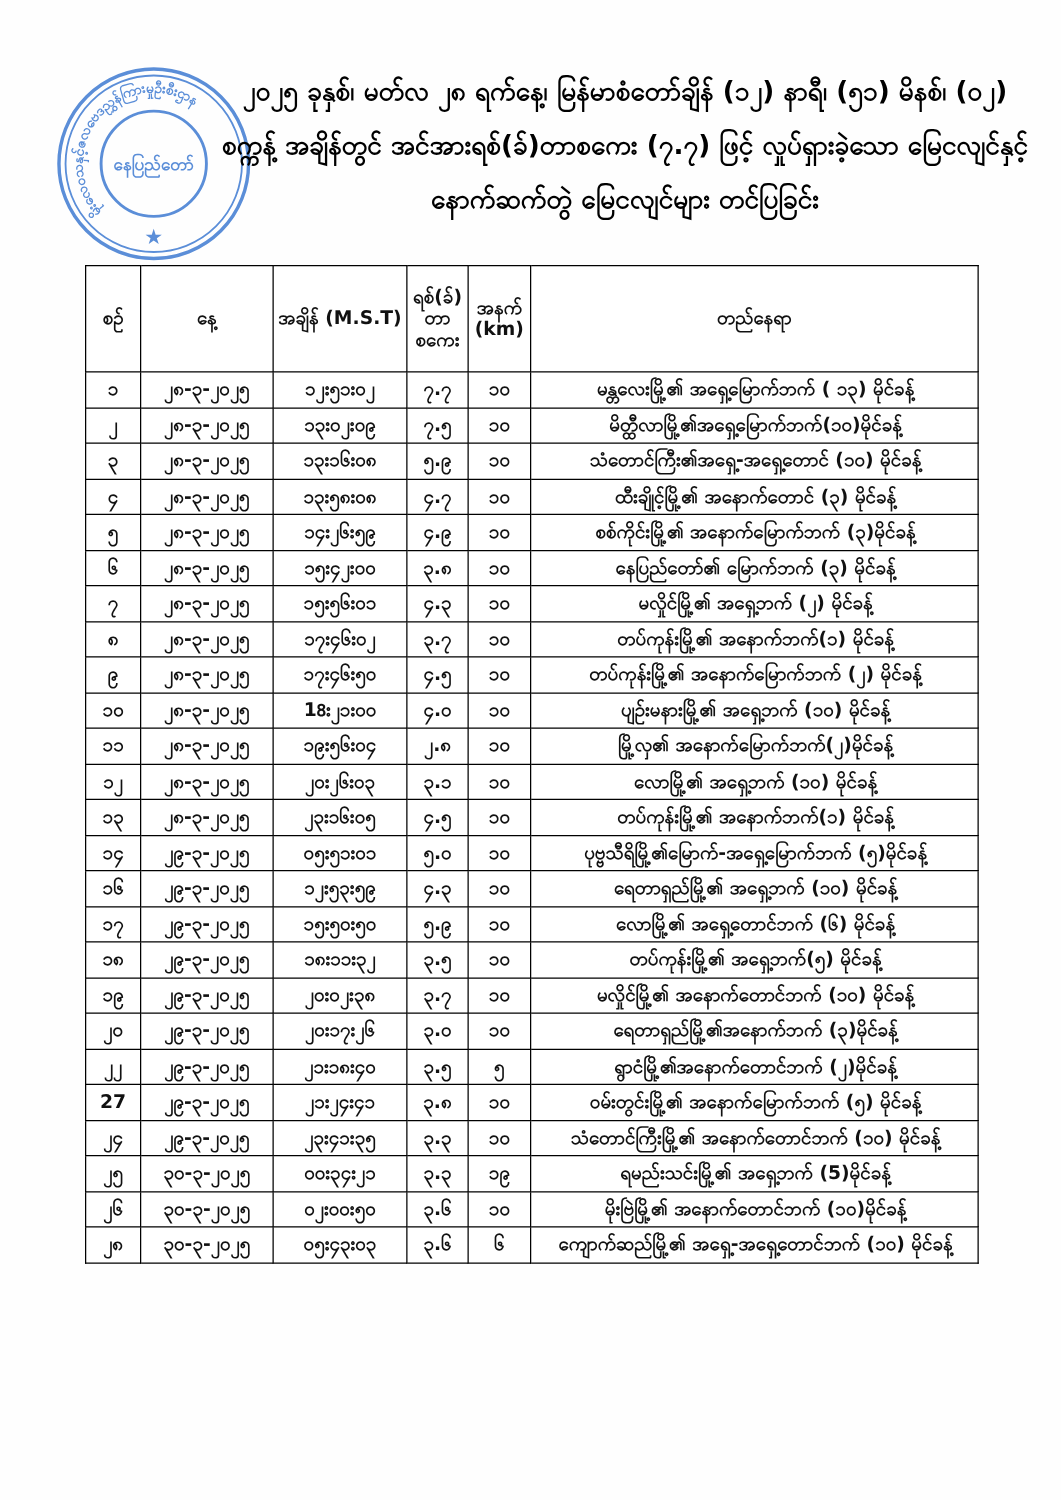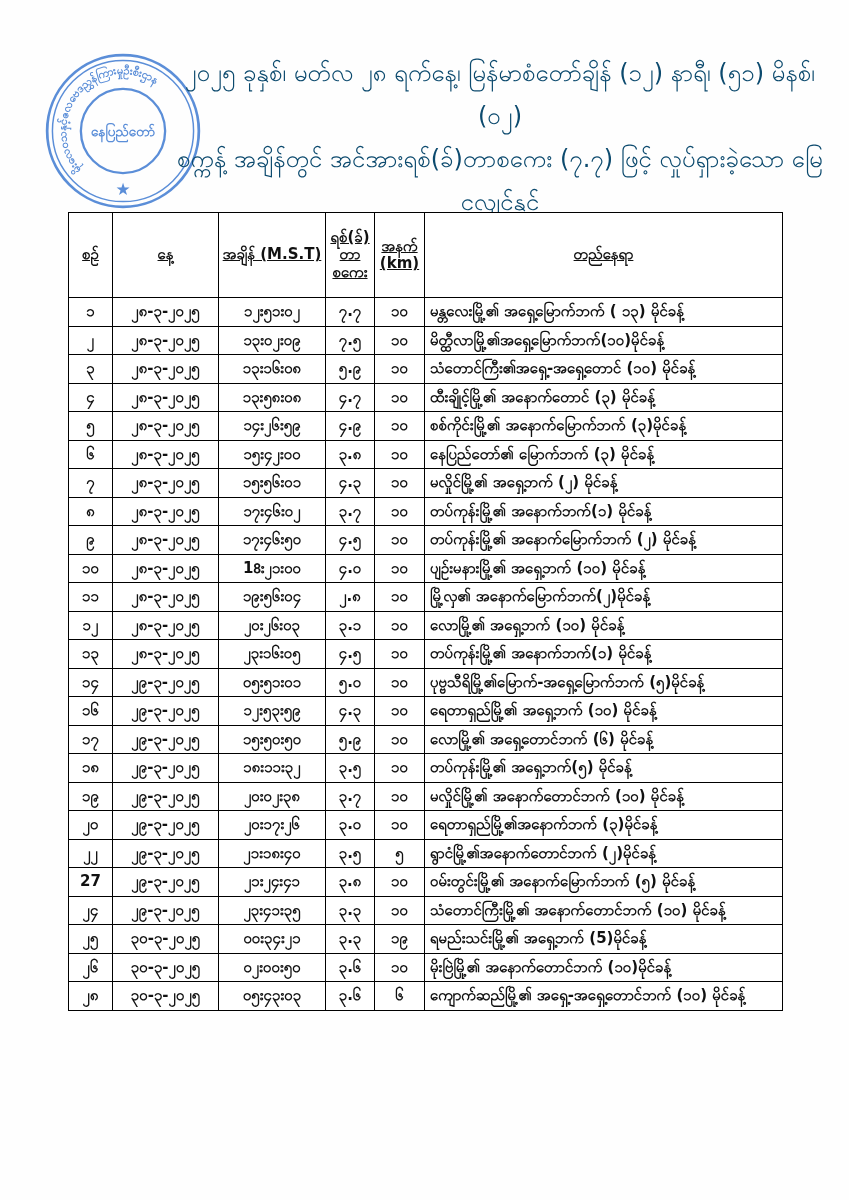--- a/index.html
+++ b/index.html
@@ -12,24 +12,24 @@
     color:#111;
     overflow:hidden;
   }
   
   .seal{
     position:absolute;left:44px;top:52px;width:158px;height:158px;
   }
   .title-block{
     position:absolute;left:160px;top:52px;width:680px;
     text-align:center;
-    font-weight:normal;
-    font-size:24px;
+    font-weight:bold;
+    font-size:21px;
     line-height:43px;
-    color:#0c4a6e;
+    color:#000000;
   }
   
   table.quake{
     position:absolute;left:68px;top:212px;
     border-collapse:collapse;
     table-layout:fixed;
     width:714px;
     background:#fff;
   }
   table.quake th, table.quake td{
@@ -40,28 +40,27 @@
     font-size:15px;
     line-height:1.15;
     overflow:hidden;
     white-space:nowrap;
   }
   table.quake thead th{
     height:84px;
     font-weight:bold;
     font-size:15px;
     white-space:normal;
-    text-decoration:underline;
   }
   table.quake tbody td{
     height:27.5px;
     font-weight:bold;
   }
   table.quake td.cell-location{
-    text-align:left;
+    text-align:center;
     padding-left:5px;
   }
   .hdr-line{display:block;}
 </style>
 </head>
 <body>
 
 <div class="page">
 
   <svg class="seal" viewBox="0 0 150 150">

